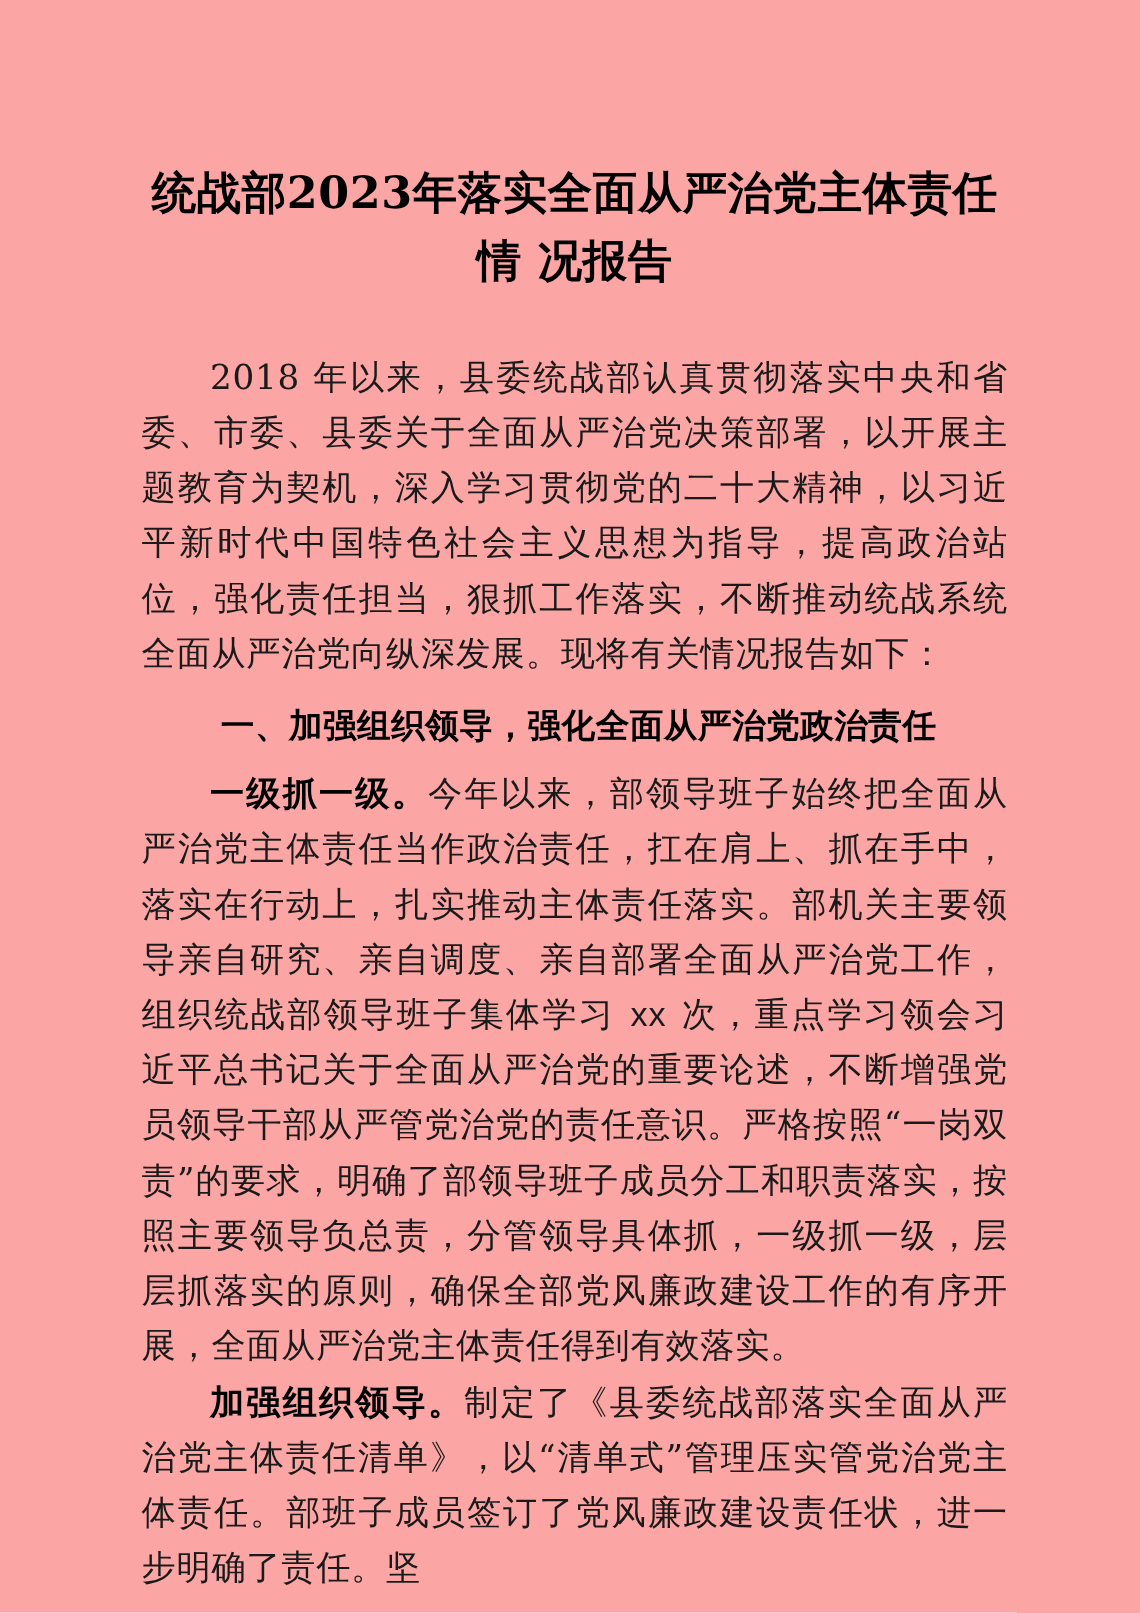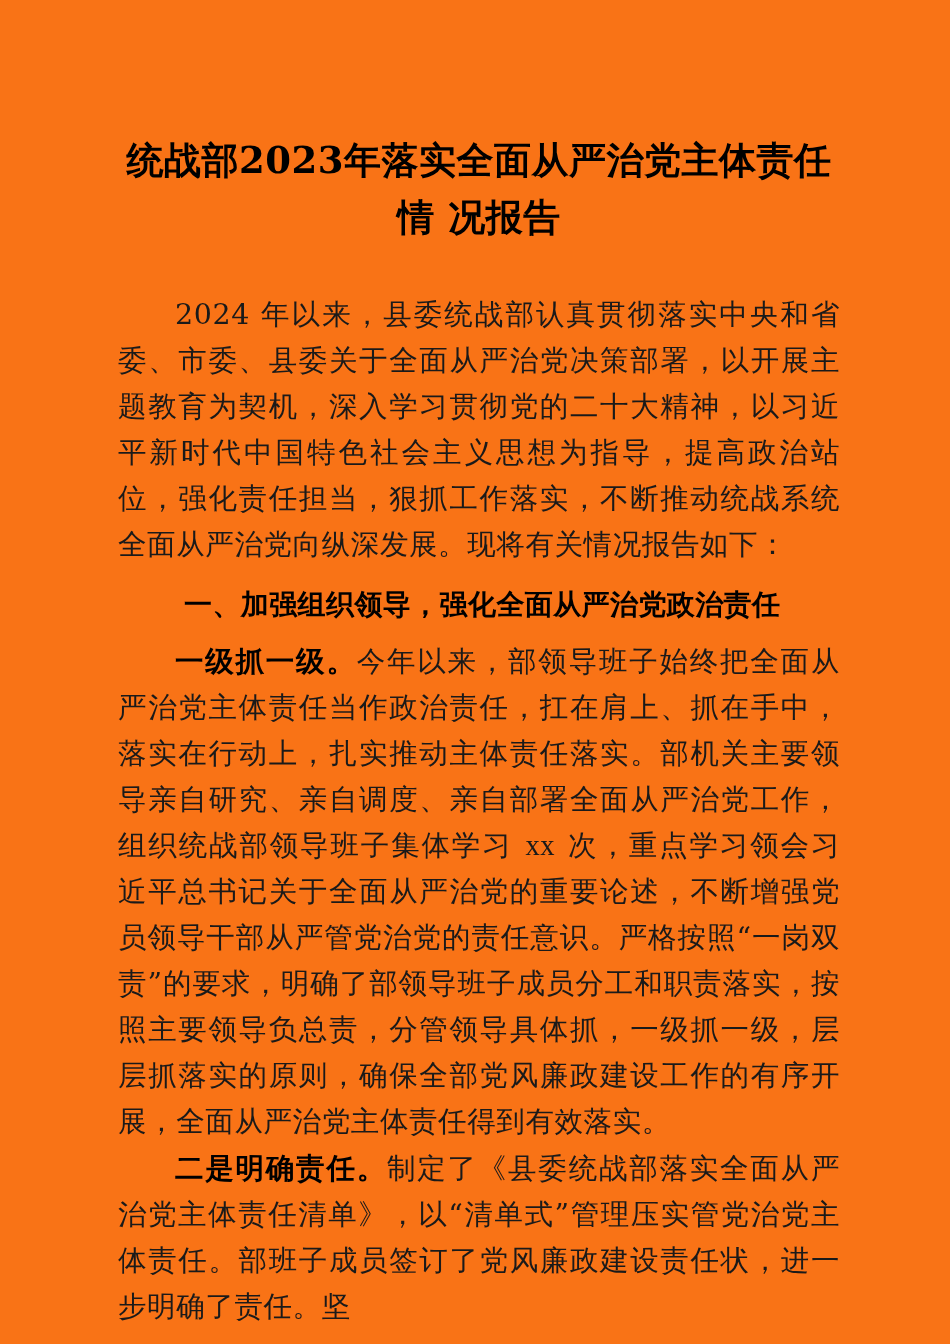--- a/index.html
+++ b/index.html
@@ -4,21 +4,21 @@
 <style>
   html, body {
     margin: 0;
     padding: 0;
     background: #ffffff;
   }
   .page {
     position: relative;
     width: 950px;
     height: 1344px;
-    background: #f97316;
+    background: #fca5a5;
     overflow: hidden;
     box-sizing: border-box;
   }
   .content {
     position: absolute;
     left: 118px;
     top: 0;
     width: 722px;
   }
   
@@ -59,40 +59,40 @@
     margin: 10px;
     letter-spacing: 0.4px;
   }
   
   .lead {
     font-weight: bold;
     color: #000000;
   }
   
   .latin {
-    font-family: Liberation Serif, serif;
+    font-family: Liberation Sans, sans-serif;
     padding: 0 2px;
   }
   .spacer-sm { height: 4px; }
 </style>
 </head>
 <body>
 
 <div class="page">
   <div class="content">
 
     <h1 class="doc-title">
       <span>统战部2023年落实全面从严治党主体责任情</span>
       <span>况报告</span>
     </h1>
 
-    <p class="para para-first">2024 年以来，县委统战部认真贯彻落实中央和省委、市委、县委关于全面从严治党决策部署，以开展主题教育为契机，深入学习贯彻党的二十大精神，以习近平新时代中国特色社会主义思想为指导，提高政治站位，强化责任担当，狠抓工作落实，不断推动统战系统全面从严治党向纵深发展。现将有关情况报告如下：</p>
+    <p class="para para-first">2018 年以来，县委统战部认真贯彻落实中央和省委、市委、县委关于全面从严治党决策部署，以开展主题教育为契机，深入学习贯彻党的二十大精神，以习近平新时代中国特色社会主义思想为指导，提高政治站位，强化责任担当，狠抓工作落实，不断推动统战系统全面从严治党向纵深发展。现将有关情况报告如下：</p>
 
     <div class="spacer-sm"></div>
 
     <h2 class="section-heading">一、加强组织领导，强化全面从严治党政治责任</h2>
 
     <p class="para"><span class="lead">一级抓一级。</span><span>今年以来，部领导班子始终把全面从严治党主体责任当作政治责任，扛在肩上、抓在手中，落实在行动上，扎实推动主体责任落实。部机关主要领导亲自研究、亲自调度、亲自部署全面从严治党工作，组织统战部领导班子集体学习 </span><span class="latin">xx</span><span> 次，重点学习领会习近平总书记关于全面从严治党的重要论述，不断增强党员领导干部从严管党治党的责任意识。严格按照“一岗双责”的要求，明确了部领导班子成员分工和职责落实，按照主要领导负总责，分管领导具体抓，一级抓一级，层层抓落实的原则，确保全部党风廉政建设工作的有序开展，全面从严治党主体责任得到有效落实。</span></p>
 
-    <p class="para"><span class="lead">二是明确责任。</span><span>制定了《县委统战部落实全面从严治党主体责任清单》，以“清单式”管理压实管党治党主体责任。部班子成员签订了党风廉政建设责任状，进一步明确了责任。坚</span></p>
+    <p class="para"><span class="lead">加强组织领导。</span><span>制定了《县委统战部落实全面从严治党主体责任清单》，以“清单式”管理压实管党治党主体责任。部班子成员签订了党风廉政建设责任状，进一步明确了责任。坚</span></p>
 
   </div>
 </div>
 
 </body></html>

